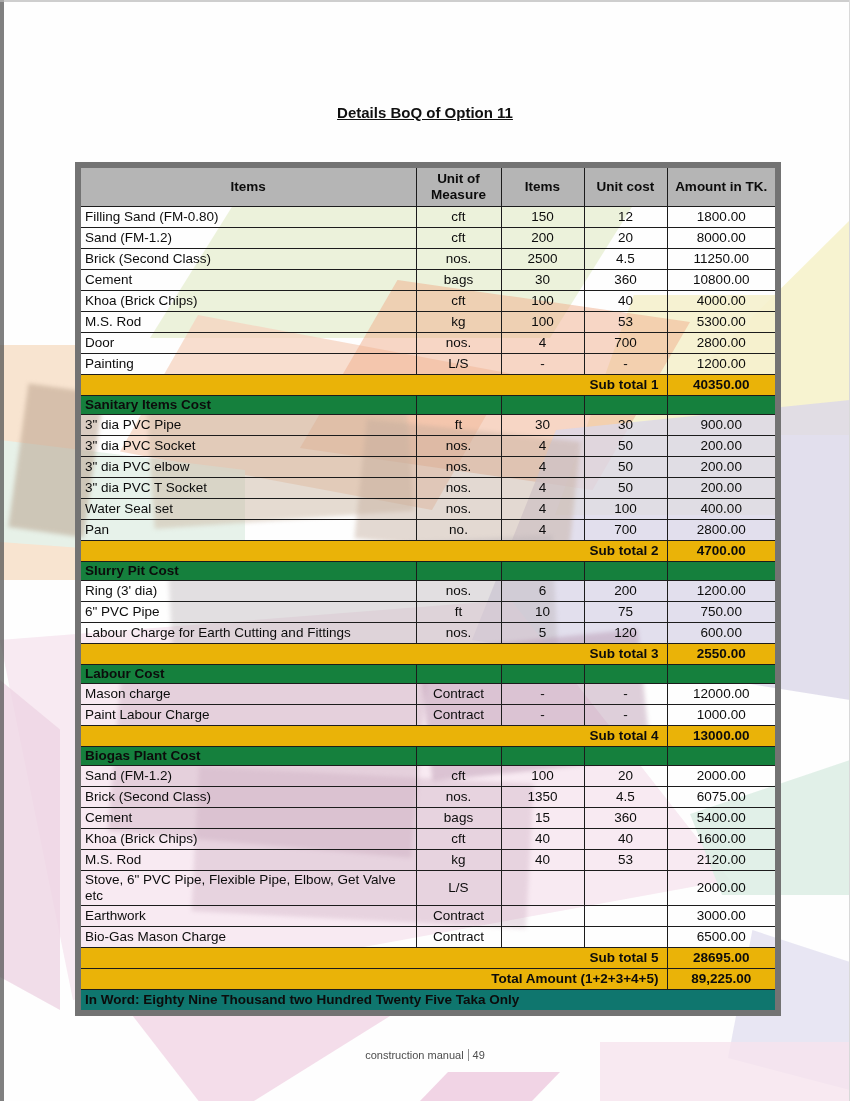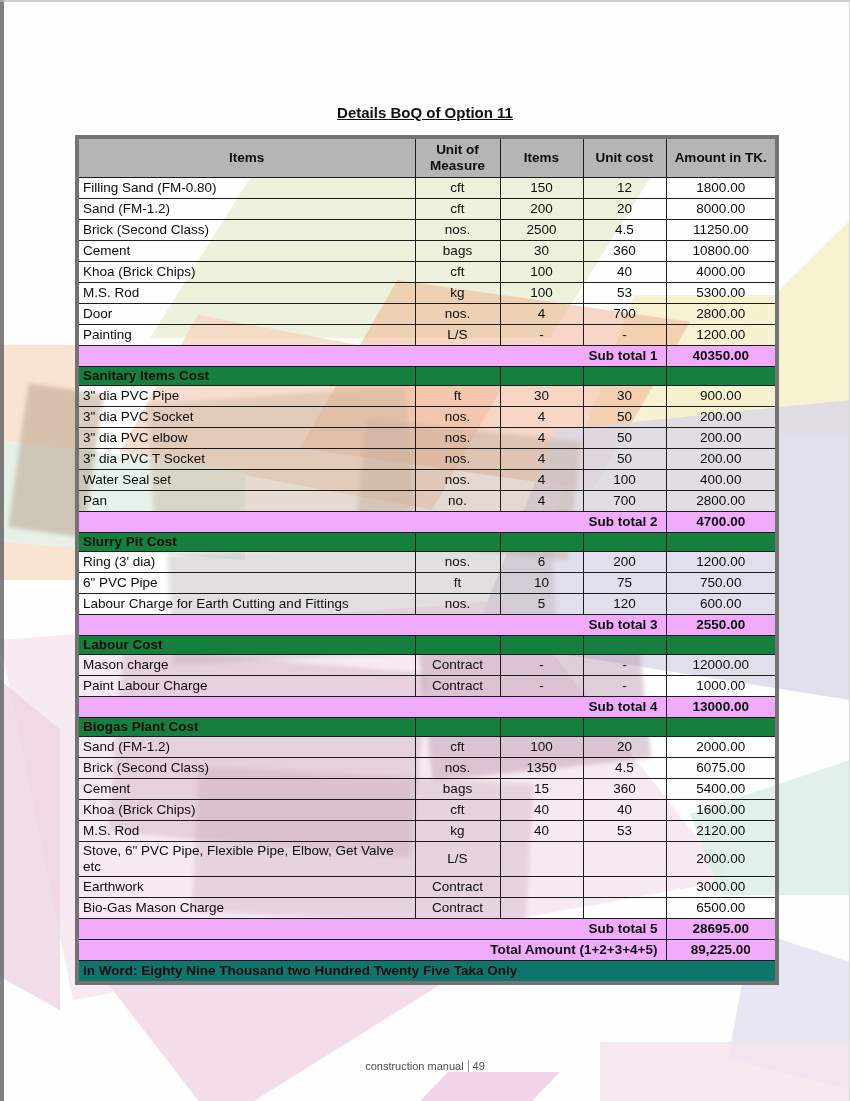--- a/index.html
+++ b/index.html
@@ -37,36 +37,36 @@
   .ph4{left:170px;top:545px;width:385px;height:110px;background:#b9b2b6;opacity:.4;transform:rotate(-3deg);}
   .ph5{left:115px;top:660px;width:305px;height:185px;background:#c3a2b6;opacity:.35;transform:rotate(5deg);}
   .ph6{left:425px;top:640px;width:220px;height:130px;background:#b08ba6;opacity:.4;transform:rotate(-6deg);}
   .ph7{left:195px;top:775px;width:335px;height:145px;background:#c9a9bd;opacity:.35;transform:rotate(3deg);}
 
   
   .title{position:absolute;top:104px;left:0;right:0;text-align:center;
     font-size:15px;font-weight:bold;text-decoration:underline;color:#101010;z-index:2;}
 
   
-  table.boq{position:absolute;left:75px;top:135px;width:700px;z-index:2;
-    border-collapse:collapse;table-layout:fixed;border:4px solid #737373;}
+  table.boq{position:absolute;left:75px;top:162px;width:700px;z-index:2;
+    border-collapse:collapse;table-layout:fixed;border:6px solid #737373;}
   .boq th,.boq td{border:1.5px solid #1c1c1c;font-size:13.5px;line-height:1.18;
     padding:1px 4px;height:18px;vertical-align:middle;color:#0c0c0c;overflow:hidden;}
   .boq thead th{background:#b5b5b5;font-weight:bold;text-align:center;height:36px;font-size:13.5px;}
   .boq td.cell-item{text-align:left;}
   .boq td.c{text-align:center;}
   .boq tr.section-row td{background:#15803d;font-weight:bold;height:16px;}
   .boq tr.section-row td.cell-item{text-align:left;}
-  .boq tr.subtotal-row td,.boq tr.total-row td{background:#f0abfc;font-weight:bold;}
+  .boq tr.subtotal-row td,.boq tr.total-row td{background:#eab308;font-weight:bold;}
   .boq td.lbl-right{text-align:right;padding-right:8px;}
   .boq tr.inword-row td{background:#0f766e;font-weight:bold;text-align:left;height:18px;}
 
   
   .footer{position:absolute;top:1049px;left:0;right:0;text-align:center;
-    font-size:11px;color:#4d4d4d;z-index:2;margin-top:11px;}
+    font-size:11px;color:#4d4d4d;z-index:2;}
   .footer .pg{border-left:1px solid #8f8f8f;padding-left:4px;margin-left:4px;}
 </style>
 </head>
 <body>
 
 <div class="page">
 
   <div class="bg">
     <div class="sh-green"></div>
     <div class="sh-yellow1"></div>

